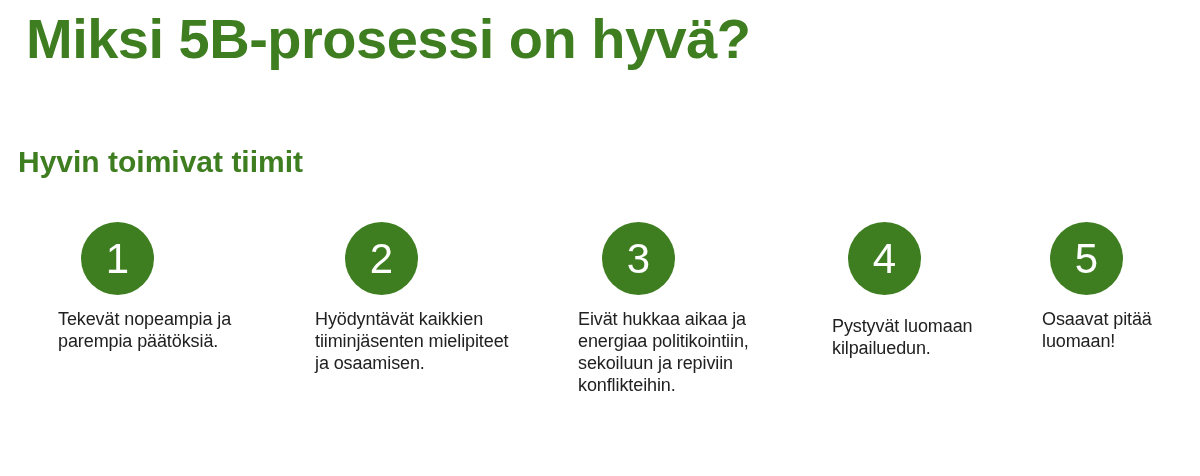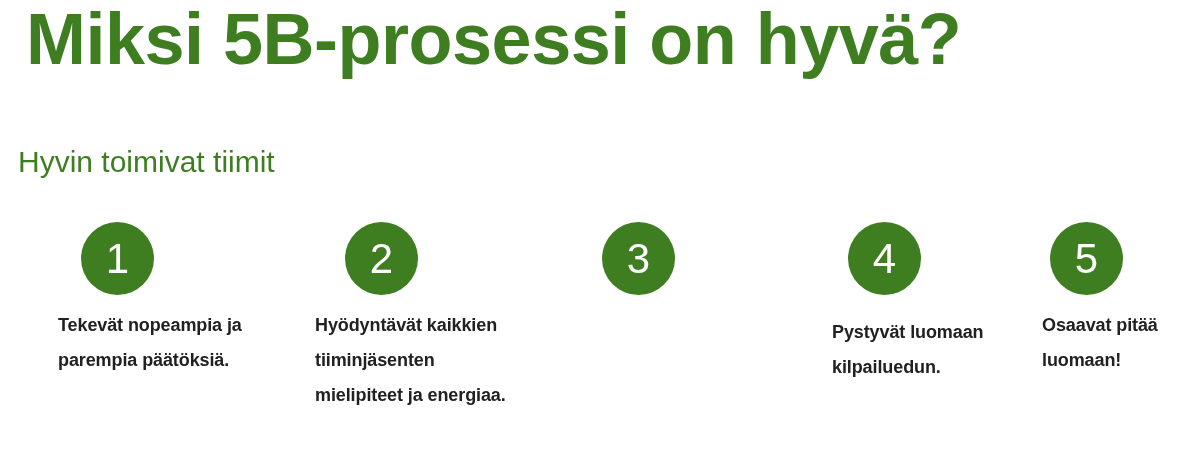--- a/index.html
+++ b/index.html
@@ -10,31 +10,31 @@
   }
   .page {
     position: relative;
     width: 1200px;
     height: 476px;
     background: #ffffff;
     overflow: hidden;
   }
   .page-title {
     margin: 4px 0 0 26px;
-    font-size: 72px;
+    font-size: 56px;
     line-height: 70px;
     font-weight: 700;
     color: #3e7e21;
     letter-spacing: -0.5px;
   }
   .section-heading {
     margin: 70px 0 0 18px;
     font-size: 30px;
     line-height: 36px;
-    font-weight: 400;
+    font-weight: 700;
     color: #3e7e21;
   }
   .steps {
     display: flex;
     margin-top: 42px;
     padding-left: 58px;
   }
   .step { flex: 0 0 auto; }
   .step:nth-child(1) { width: 257px; }
   .step:nth-child(2) { width: 263px; }
@@ -59,22 +59,22 @@
 
   .circle .num {
     color: #ffffff;
     font-size: 42px;
     font-weight: 400;
     line-height: 1;
   }
   .desc {
     margin: 13px 0 0 0;
     font-size: 18px;
-    line-height: 35px;
-    font-weight: 700;
+    line-height: 22px;
+    font-weight: 400;
     color: #212121;
     letter-spacing: -0.1px;
   }
   .step:nth-child(1) .desc { width: 200px; }
   .step:nth-child(2) .desc { width: 200px; }
   .step:nth-child(3) .desc { width: 212px; }
   .step:nth-child(4) .desc { width: 170px; margin-top: 20px; }
   .step:nth-child(5) .desc { width: 130px; }
 </style>
 </head>
@@ -92,27 +92,28 @@
       <div class="circle">
         <span class="num">1</span>
       </div>
       <p class="desc">Tekevät nopeampia ja parempia päätöksiä.</p>
     </div>
 
     <div class="step">
       <div class="circle">
         <span class="num">2</span>
       </div>
-      <p class="desc">Hyödyntävät kaikkien tiiminjäsenten mielipiteet ja energiaa.</p>
+      <p class="desc">Hyödyntävät kaikkien tiiminjäsenten mielipiteet ja osaamisen.</p>
     </div>
 
     <div class="step">
       <div class="circle">
         <span class="num">3</span>
       </div>
+      <p class="desc">Eivät hukkaa aikaa ja energiaa politikointiin, sekoiluun ja repiviin konflikteihin.</p>
     </div>
 
     <div class="step">
       <div class="circle">
         <span class="num">4</span>
       </div>
       <p class="desc">Pystyvät luomaan kilpailuedun.</p>
     </div>
 
     <div class="step">

